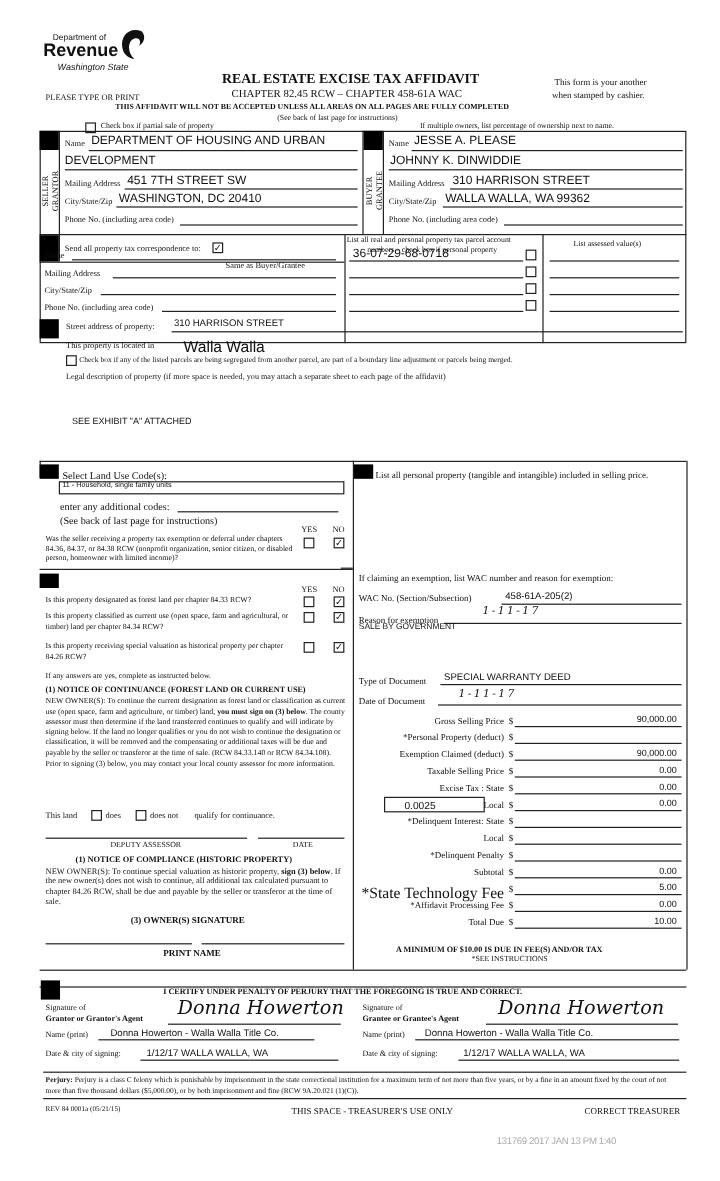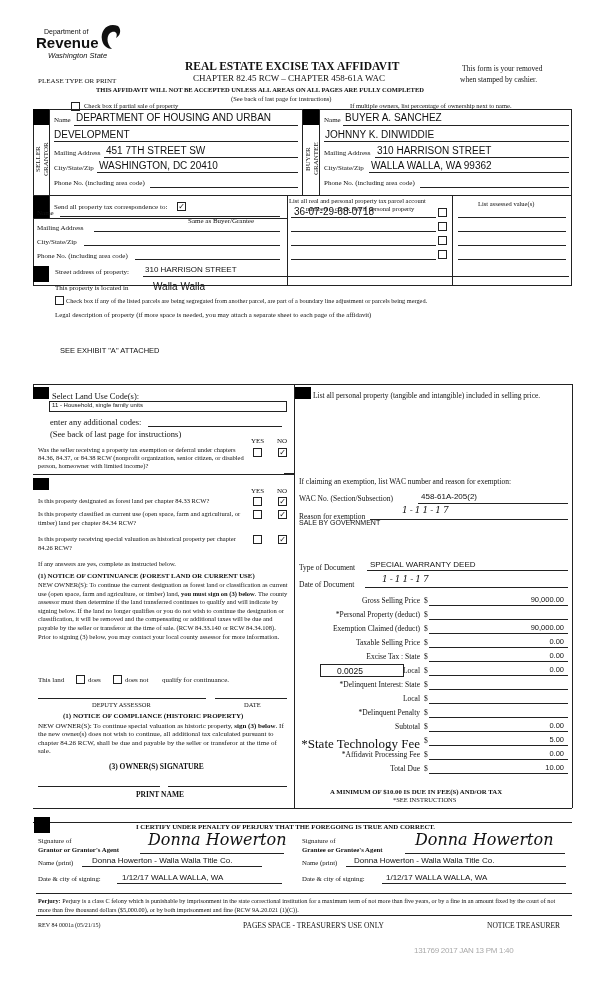--- a/index.html
+++ b/index.html
@@ -28,21 +28,21 @@
   <div class="abs sans" style="left:0;top:12px;font-size:15px;font-weight:bold;">Revenue</div>
   <div class="abs sans" style="left:12px;top:29px;font-size:7.5px;font-style:italic;">Washington State</div>
   <svg class="abs" style="left:62px;top:0;" width="24" height="28" viewBox="0 0 24 28">
     <path d="M20 4 C10 0,2 8,4 18 C5 24,10 27,14 27 C8 22,8 12,14 10 C18 9,20 12,18 16 C22 14,24 8,20 4 Z" fill="#111"></path>
   </svg>
 </div>
 
 <div class="abs" style="left:185px;top:60px;font-size:11.5px;font-weight:bold;">REAL ESTATE EXCISE TAX AFFIDAVIT</div>
 <div class="abs" style="left:193px;top:73px;font-size:9px;">CHAPTER 82.45 RCW – CHAPTER 458-61A WAC</div>
 <div class="abs" style="left:38px;top:77px;font-size:7px;">PLEASE TYPE OR PRINT</div>
-<div class="abs" style="left:462px;top:64px;font-size:7.5px;">This form is your removed</div>
+<div class="abs" style="left:462px;top:64px;font-size:7.5px;">This form is your another</div>
 <div class="abs" style="left:460px;top:75px;font-size:7.5px;">when stamped by cashier.</div>
 <div class="abs" style="left:96px;top:86px;font-size:6.5px;font-weight:bold;">THIS AFFIDAVIT WILL NOT BE ACCEPTED UNLESS ALL AREAS ON ALL PAGES ARE FULLY COMPLETED</div>
 <div class="abs" style="left:231px;top:95px;font-size:6.5px;">(See back of last page for instructions)</div>
 <div class="cb" style="left:71px;top:102px;"></div>
 <div class="abs" style="left:84px;top:102px;font-size:6.5px;">Check box if partial sale of property</div>
 <div class="abs" style="left:350px;top:102px;font-size:6.5px;">If multiple owners, list percentage of ownership next to name.</div>
 
 <div class="box" style="left:33px;top:109px;width:539px;height:177px;"></div>
 <div class="blk" style="left:33px;top:109px;width:16px;height:16px;"></div>
 <div class="vl" style="left:49px;top:109px;height:86px;"></div>
@@ -64,21 +64,21 @@
 <div class="lbl" style="left:54px;top:149px;">Mailing Address</div>
 <div class="val" style="left:106px;top:145px;">451 7TH STREET SW</div>
 <div class="hl" style="left:104px;top:157px;width:194px;"></div>
 <div class="lbl" style="left:54px;top:164px;">City/State/Zip</div>
 <div class="val" style="left:99px;top:160px;">WASHINGTON, DC  20410</div>
 <div class="hl" style="left:97px;top:172px;width:201px;"></div>
 <div class="lbl" style="left:54px;top:179px;">Phone No. (including area code)</div>
 <div class="hl" style="left:150px;top:187px;width:148px;"></div>
 
 <div class="lbl" style="left:324px;top:116px;">Name</div>
-<div class="val" style="left:345px;top:112px;">BUYER A. SANCHEZ</div>
+<div class="val" style="left:345px;top:112px;">JESSE A. PLEASE</div>
 <div class="hl" style="left:343px;top:125px;width:226px;"></div>
 <div class="val" style="left:325px;top:129px;">JOHNNY K. DINWIDDIE</div>
 <div class="hl" style="left:324px;top:141px;width:245px;"></div>
 <div class="lbl" style="left:324px;top:149px;">Mailing Address</div>
 <div class="val" style="left:377px;top:145px;">310 HARRISON STREET</div>
 <div class="hl" style="left:375px;top:157px;width:194px;"></div>
 <div class="lbl" style="left:324px;top:164px;">City/State/Zip</div>
 <div class="val" style="left:371px;top:160px;">WALLA WALLA, WA  99362</div>
 <div class="hl" style="left:369px;top:172px;width:200px;"></div>
 <div class="lbl" style="left:324px;top:179px;">Phone No. (including area code)</div>
@@ -118,21 +118,21 @@
 <div class="hl" style="left:458px;top:245px;width:108px;"></div>
 <div class="hl" style="left:291px;top:259px;width:145px;"></div>
 <div class="cb" style="left:438px;top:250px;"></div>
 <div class="hl" style="left:458px;top:259px;width:108px;"></div>
 
 <div class="blk" style="left:33px;top:266px;width:16px;height:16px;"></div>
 <div class="lbl" style="left:55px;top:268px;">Street address of property:</div>
 <div class="val" style="left:145px;top:265px;font-size:8px;">310 HARRISON STREET</div>
 <div class="hl" style="left:143px;top:276px;width:426px;"></div>
 <div class="lbl" style="left:55px;top:284px;">This property is located in</div>
-<div class="val" style="left:153px;top:281px;font-size:10px;">Walla Walla</div>
+<div class="val" style="left:153px;top:281px;font-size:13px;">Walla Walla</div>
 <div class="cb" style="left:55px;top:296px;"></div>
 <div class="lbl" style="left:66px;top:297px;font-size:6.3px;">Check box if any of the listed parcels are being segregated from another parcel, are part of a boundary line adjustment or parcels being merged.</div>
 <div class="lbl" style="left:55px;top:311px;font-size:6.8px;">Legal description of property (if more space is needed, you may attach a separate sheet to each page of the affidavit)</div>
 <div class="valsm" style="left:60px;top:346px;">SEE EXHIBIT "A" ATTACHED</div>
 
 <div class="hl" style="left:33px;top:384px;width:539px;"></div>
 <div class="vl" style="left:294px;top:384px;height:424px;"></div>
 <div class="vl" style="left:33px;top:384px;height:14px;"></div>
 <div class="blk" style="left:33px;top:387px;width:16px;height:12px;"></div>
 <div class="vl" style="left:572px;top:384px;height:424px;"></div>
@@ -321,15 +321,15 @@
 <div class="valsm" style="left:386px;top:873px;font-size:8px;">1/12/17  WALLA WALLA, WA</div>
 <div class="hl" style="left:382px;top:883px;width:184px;"></div>
 
 <div class="hl" style="left:36px;top:893px;width:536px;"></div>
 <div class="para" style="left:38px;top:896px;width:530px;font-size:6.2px;line-height:9px;">
   <b>Perjury:</b><span> Perjury is a class C felony which is punishable by imprisonment in the state correctional institution for a maximum term of not more than five years, or by a fine in an amount fixed by the court of not more than five thousand dollars ($5,000.00), or by both imprisonment and fine (RCW 9A.20.021 (1)(C)).</span>
 </div>
 <div class="hl" style="left:36px;top:915px;width:536px;"></div>
 
 <div class="lbl" style="left:38px;top:922px;font-size:6px;">REV 84 0001a (05/21/15)</div>
-<div class="abs" style="left:243px;top:921px;font-size:7.5px;white-space:nowrap;">PAGES SPACE - TREASURER'S USE ONLY</div>
-<div class="abs" style="left:487px;top:921px;font-size:7.5px;white-space:nowrap;">NOTICE TREASURER</div>
+<div class="abs" style="left:243px;top:921px;font-size:7.5px;white-space:nowrap;">THIS SPACE - TREASURER'S USE ONLY</div>
+<div class="abs" style="left:487px;top:921px;font-size:7.5px;white-space:nowrap;">CORRECT TREASURER</div>
 <div class="abs sans" style="left:414px;top:946px;font-size:8px;color:#aaa;letter-spacing:-0.3px;white-space:nowrap;">131769 2017 JAN 13 PM 1:40</div>
 
 </body></html>

